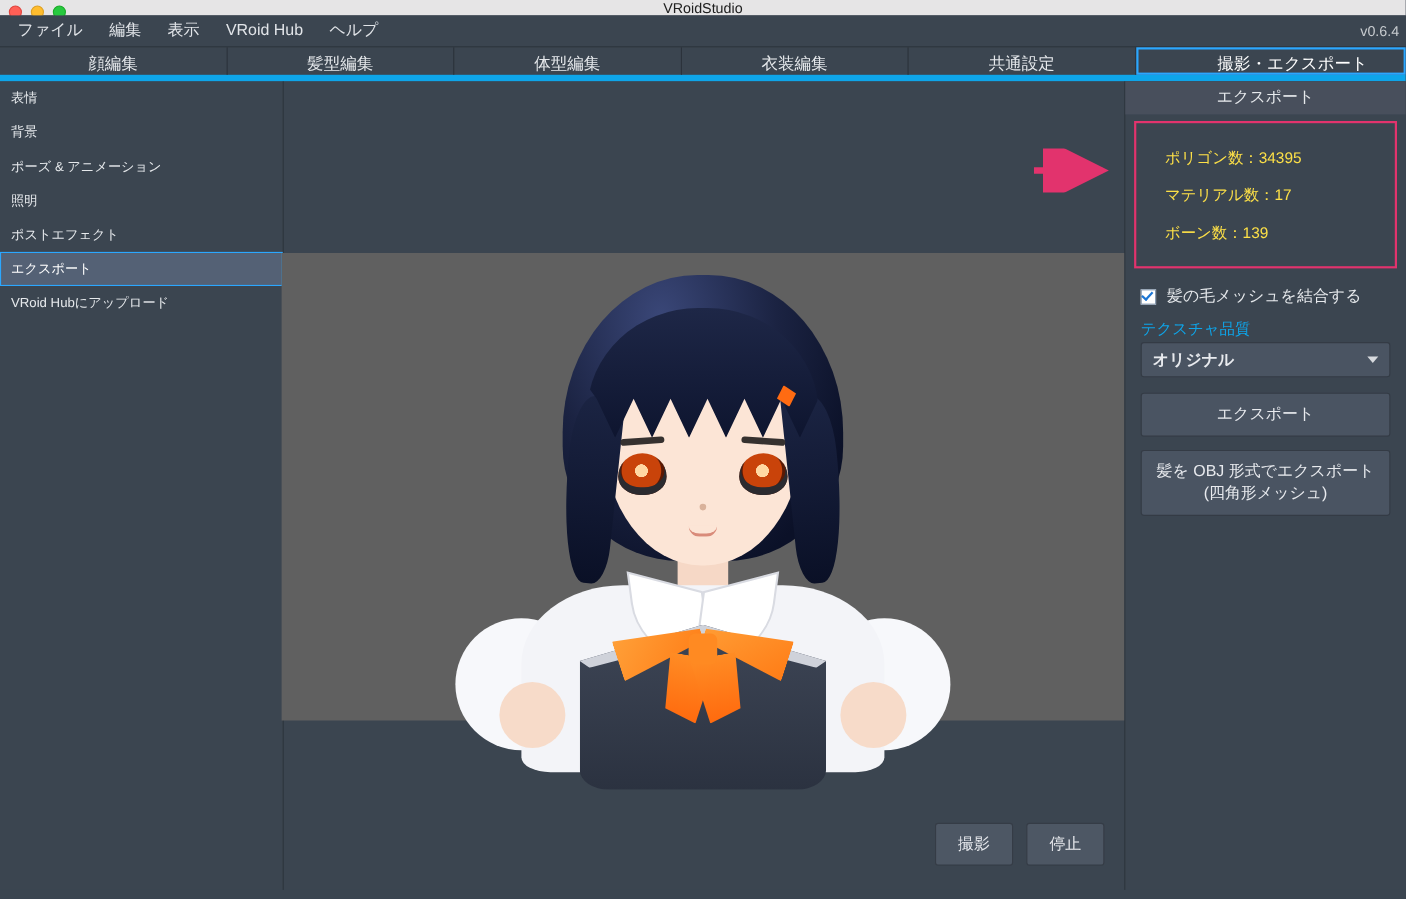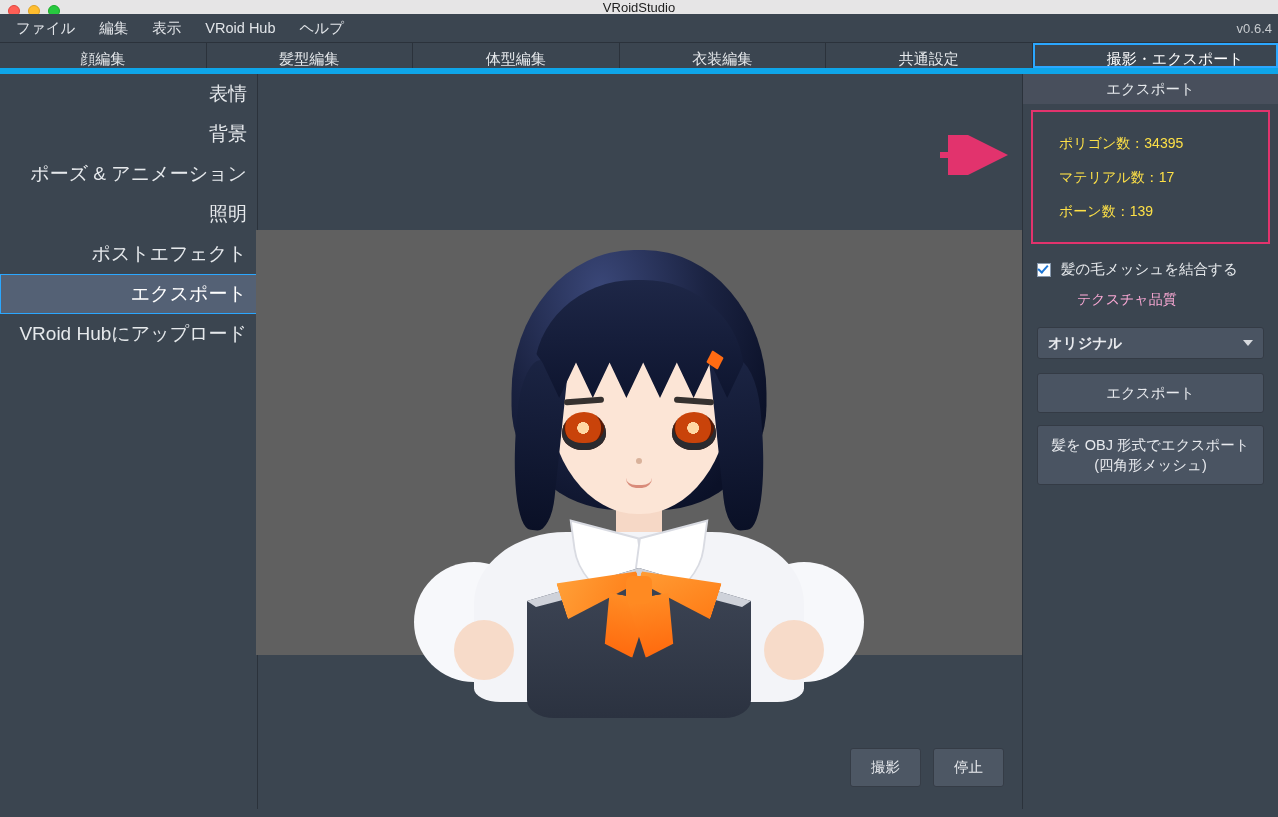--- a/index.html
+++ b/index.html
@@ -23,41 +23,41 @@
     .tabbar { height: 32px; display: flex; border-top: 1px solid #2b323b; border-bottom: 6px solid #0ea5e9; background: #3b4550; }
     .tabbar .tab { flex: 1; text-align: center; line-height: 32px; color: #e6e9ec; font-size: 15px; border-right: 1px solid #2b323b; cursor: default; }
     .tabbar .tab:last-child { border-right: none; }
     .tabbar .tab.active { outline: 2px solid #2ba7ff; outline-offset: -2px; color: #ffffff; padding-left: 40px; }
 
     
     .main { display: flex; height: calc(100% - 82px); }
 
     
     .sidebar { width: 258px; background: #3b4550; border-right: 1px solid #2b323b; }
-    .sidebar .side-item { padding: 7px 10px; color: #e6e9ec; font-size: 19px; cursor: default; text-align: right; }
+    .sidebar .side-item { padding: 7px 10px; color: #e6e9ec; font-size: 12px; cursor: default; }
     .sidebar .side-item.selected { background: #546175; outline: 1.5px solid #2ba7ff; outline-offset: -1.5px; color: #ffffff; }
 
     
     .center { flex: 1; background: #3b4550; position: relative; }
     .canvas-wrap { position: absolute; top: 156px; left: -2px; right: 0; height: 425px; background: #606060; }
     .btn-row { position: absolute; right: 18px; bottom: 22px; display: flex; gap: 12px; }
     .btn { padding: 9px 20px; background: #4d5764; border: 1px solid #353c46; border-radius: 3px; color: #e8eaee; font-size: 14.5px; cursor: default; }
 
     
     .rightpanel { width: 256px; background: #3b4550; border-left: 1px solid #2b323b; padding: 0 0 8px 0; }
     .rp-header { height: 30px; background: #484f5c; text-align: center; line-height: 30px; color: #e6e9ec; margin-bottom: 6px; }
 
     .stat-box { margin: 0 8px 8px 8px; padding: 14px 14px 14px 26px; border: 2px solid #e2336d; background: #3b4550; }
     .stat-line { color: #fde047; font-size: 14px; line-height: 34px; }
 
     .panel-row { display: flex; align-items: center; padding: 8px 14px; gap: 10px; color: #e6e9ec; }
     .checkbox { width: 14px; height: 14px; border: 1px solid #8799ae; background: #fff; position: relative; }
     .checkbox.checked::after { content: ""; position: absolute; left: 2px; top: -1px; width: 4px; height: 8px; border-right: 2px solid #1d76d4; border-bottom: 2px solid #1d76d4; transform: rotate(42deg); }
 
-    .section-label { padding: 4px 14px 18px 14px; color: #f9a8d4; font-size: 14px; margin-left: 40px; }
+    .section-label { padding: 4px 14px 2px 14px; color: #0ea5e9; font-size: 14px; }
 
     .select { margin: 0 14px 14px 14px; background: #4a5462; border: 1px solid #343b45; border-radius: 3px; height: 32px; display: flex; align-items: center; padding: 0 10px; justify-content: space-between; color: #e8eaee; cursor: default; font-weight: bold; }
     .chevron { width: 0; height: 0; border-left: 5px solid transparent; border-right: 5px solid transparent; border-top: 6px solid #d7dade; }
 
     .rp-btn { margin: 0 14px 12px 14px; background: #4a5462; border: 1px solid #343b45; border-radius: 3px; text-align: center; color: #e8eaee; font-size: 14.5px; padding: 9px 6px; line-height: 20px; cursor: default; }
 
     
     .arrow { position: absolute; top: 135px; left: 940px; pointer-events: none; }
 
     

